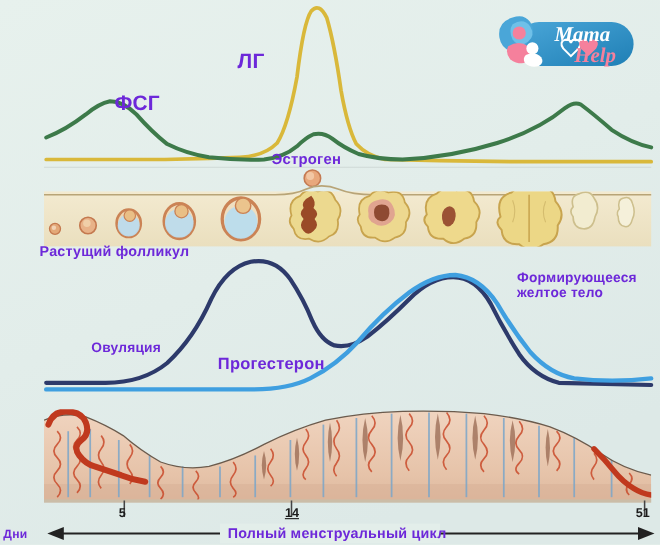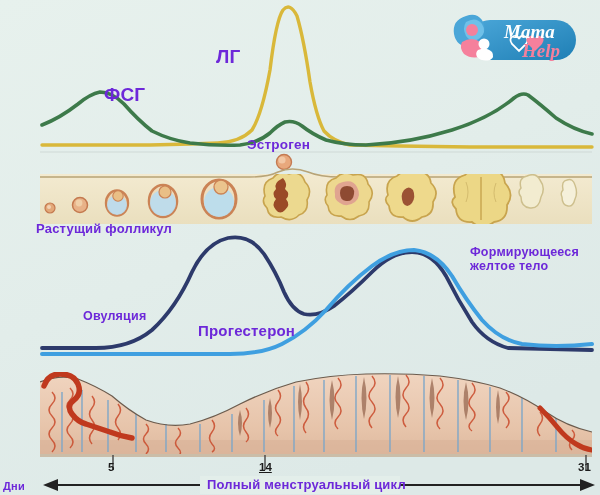--- a/index.html
+++ b/index.html
@@ -290,18 +290,18 @@
 <div class="lbl lbl-ovu">Эстроген</div>
 <div class="lbl lbl-foll">Растущий фолликул</div>
 <div class="lbl lbl-cl">Формирующееся
 желтое тело</div>
 <div class="lbl lbl-estr">Овуляция</div>
 <div class="lbl lbl-prog">Прогестерон</div>
 <div class="lbl lbl-days">Дни</div>
 <div class="lbl lbl-cycle">Полный менструальный цикл</div>
 <div class="tick-num t5">5</div>
 <div class="tick-num t14">14</div>
-<div class="tick-num t28">31</div>
+<div class="tick-num t28">51</div>
 
 <div id="logo">
   <div class="logo-txt logo-mama">Mama</div>
   <div class="logo-txt logo-help">Help</div>
 </div>
 
 </body></html>

